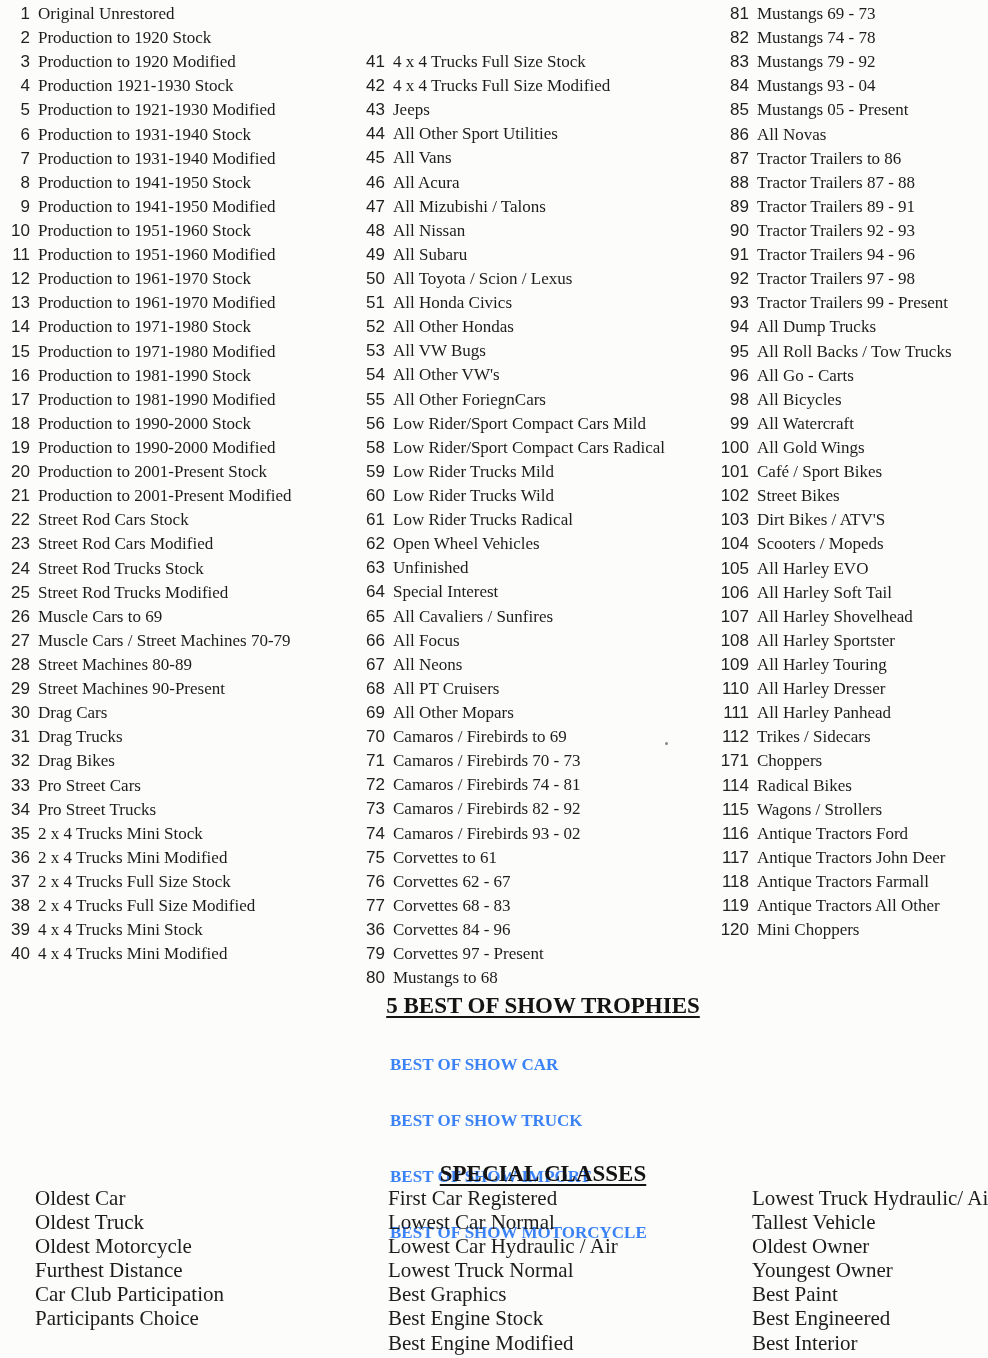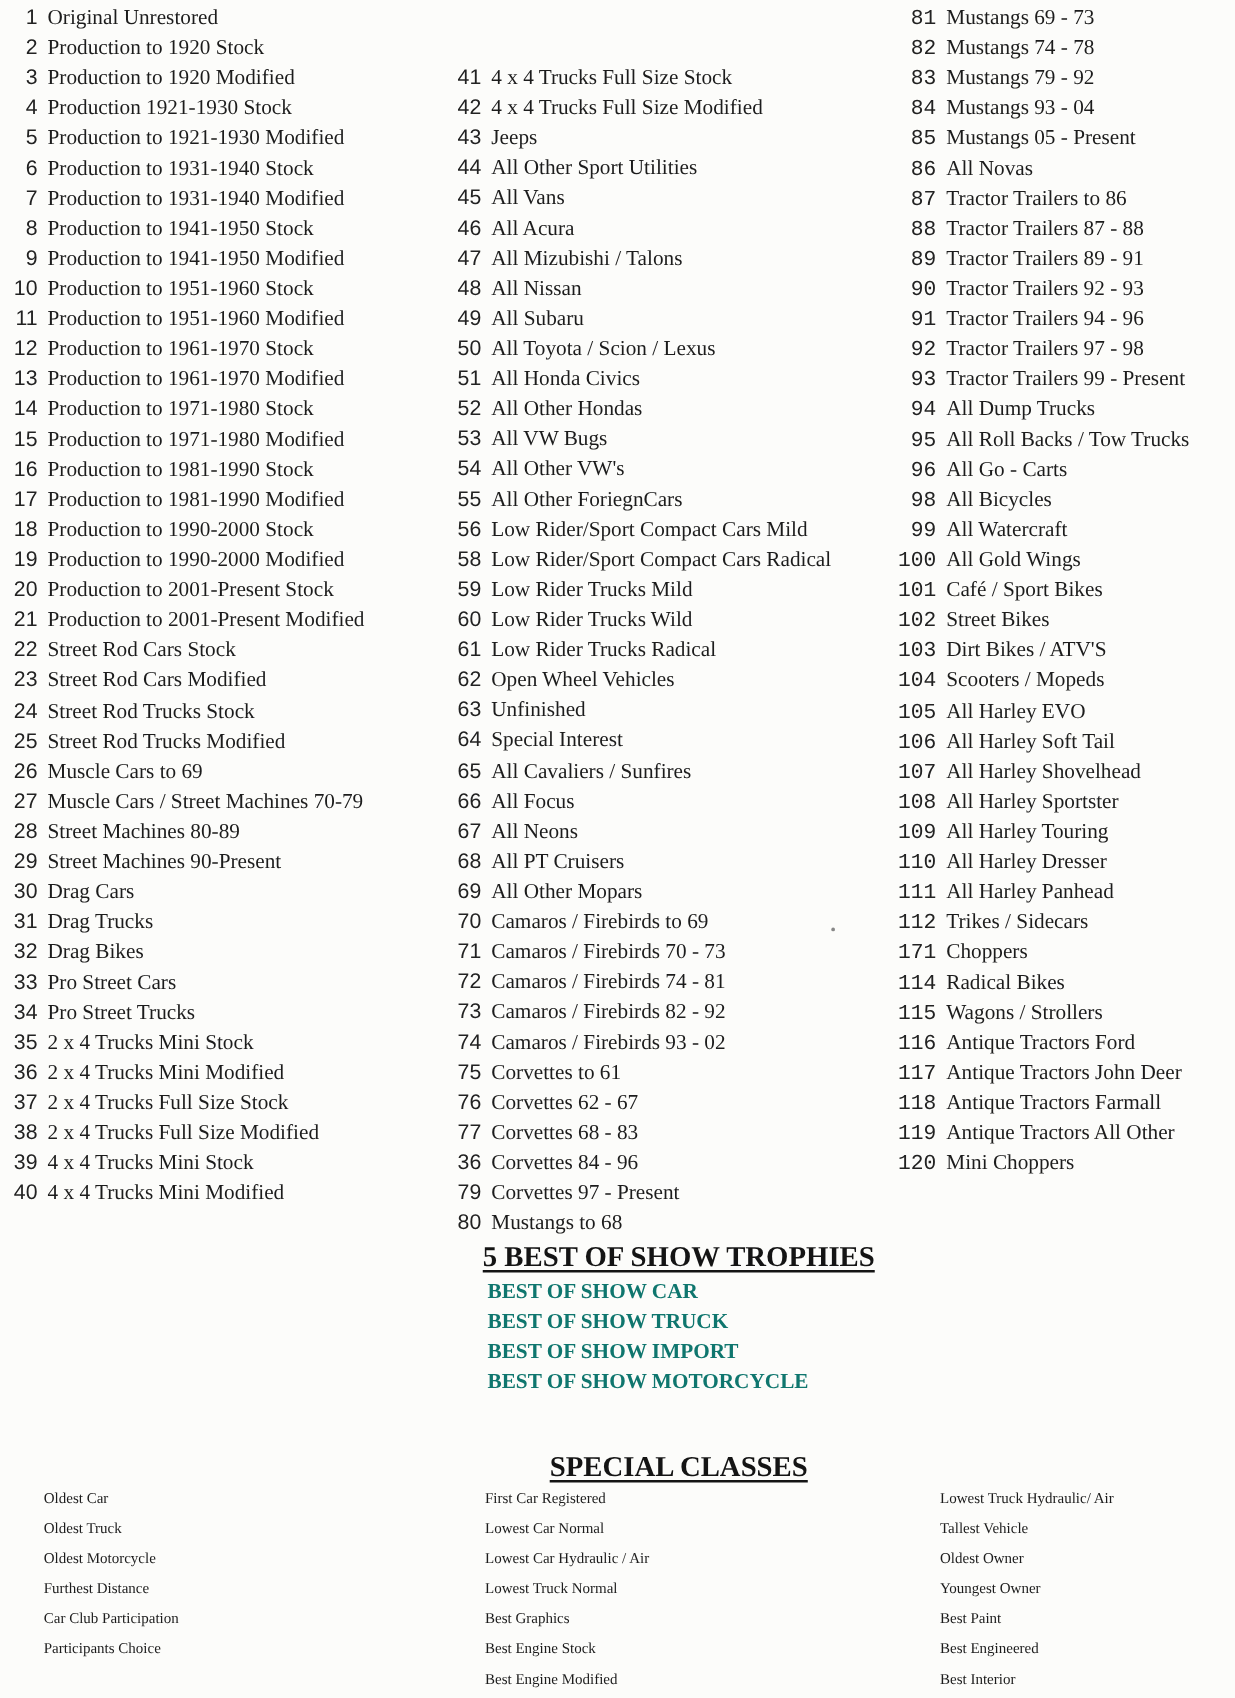--- a/index.html
+++ b/index.html
@@ -35,21 +35,21 @@
   }
   .num {
     font-family: "Liberation Sans", sans-serif;
     font-size: 17px;
     color: #222;
     text-align: right;
     flex: 0 0 auto;
   }
   #col1 .num { width: 24px; }
   #col2 .num { width: 28px; }
-  #col3 .num { width: 44px; font-family: Liberation Mono, monospace; }
+  #col3 .num { width: 44px; }
   .lbl {
     font-family: "Liberation Serif", serif;
     font-size: 17px;
     color: #1c1c1c;
     margin-left: 8px;
   }
   
   .section-header {
     position: absolute;
     left: 357px;
@@ -70,36 +70,37 @@
     position: absolute;
     left: 390px;
     top: 1021px;
   }
   .trow {
     height: 24.1px;
     line-height: 24.1px;
     font-family: "Liberation Serif", serif;
     font-weight: bold;
     font-size: 17px;
-    color: #0f766e;
+    color: #3b82f6;
     white-space: nowrap;
+    margin-top: 32px;
   }
   
   .sp-col {
     position: absolute;
     top: 1186px;
   }
   #sp-col1 { left: 35px; }
   #sp-col2 { left: 388px; }
   #sp-col3 { left: 752px; }
   .srow {
     height: 24.1px;
     line-height: 24.1px;
     font-family: "Liberation Serif", serif;
-    font-size: 12px;
+    font-size: 21px;
     color: #1c1c1c;
     white-space: nowrap;
   }
   
   .artifact-dot {
     position: absolute;
     left: 665px;
     top: 742px;
     width: 3px;
     height: 3px;

